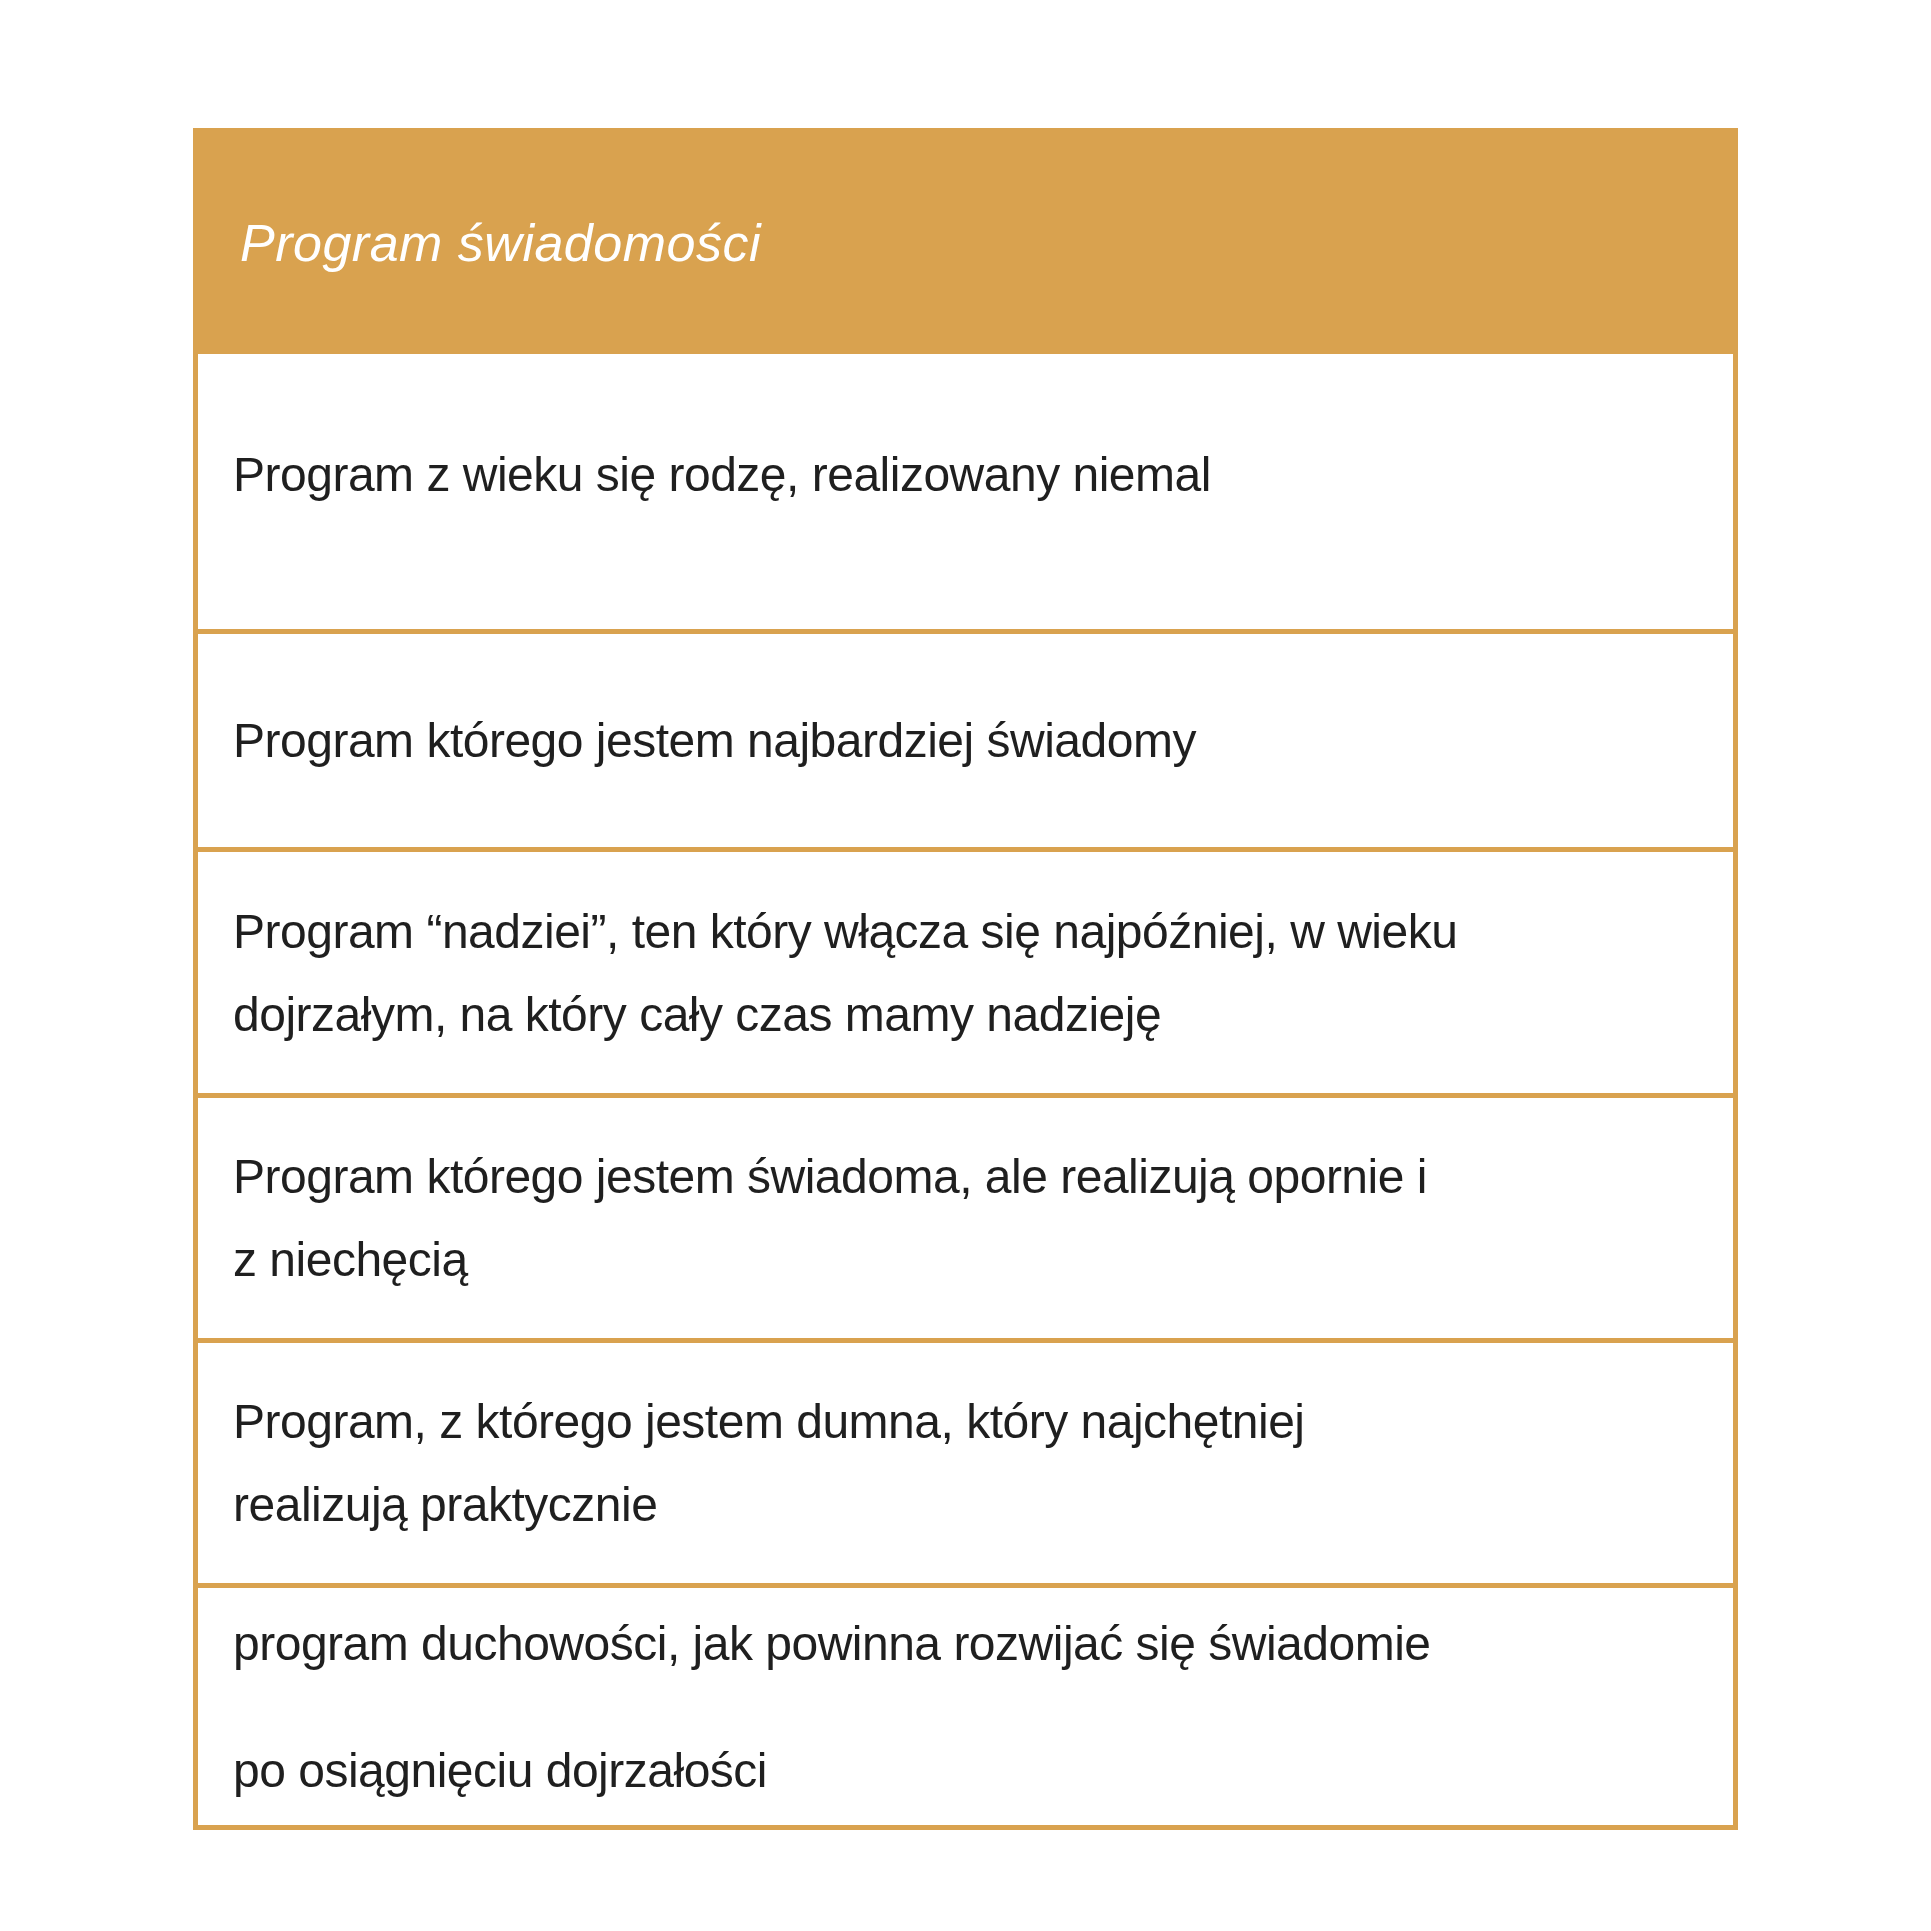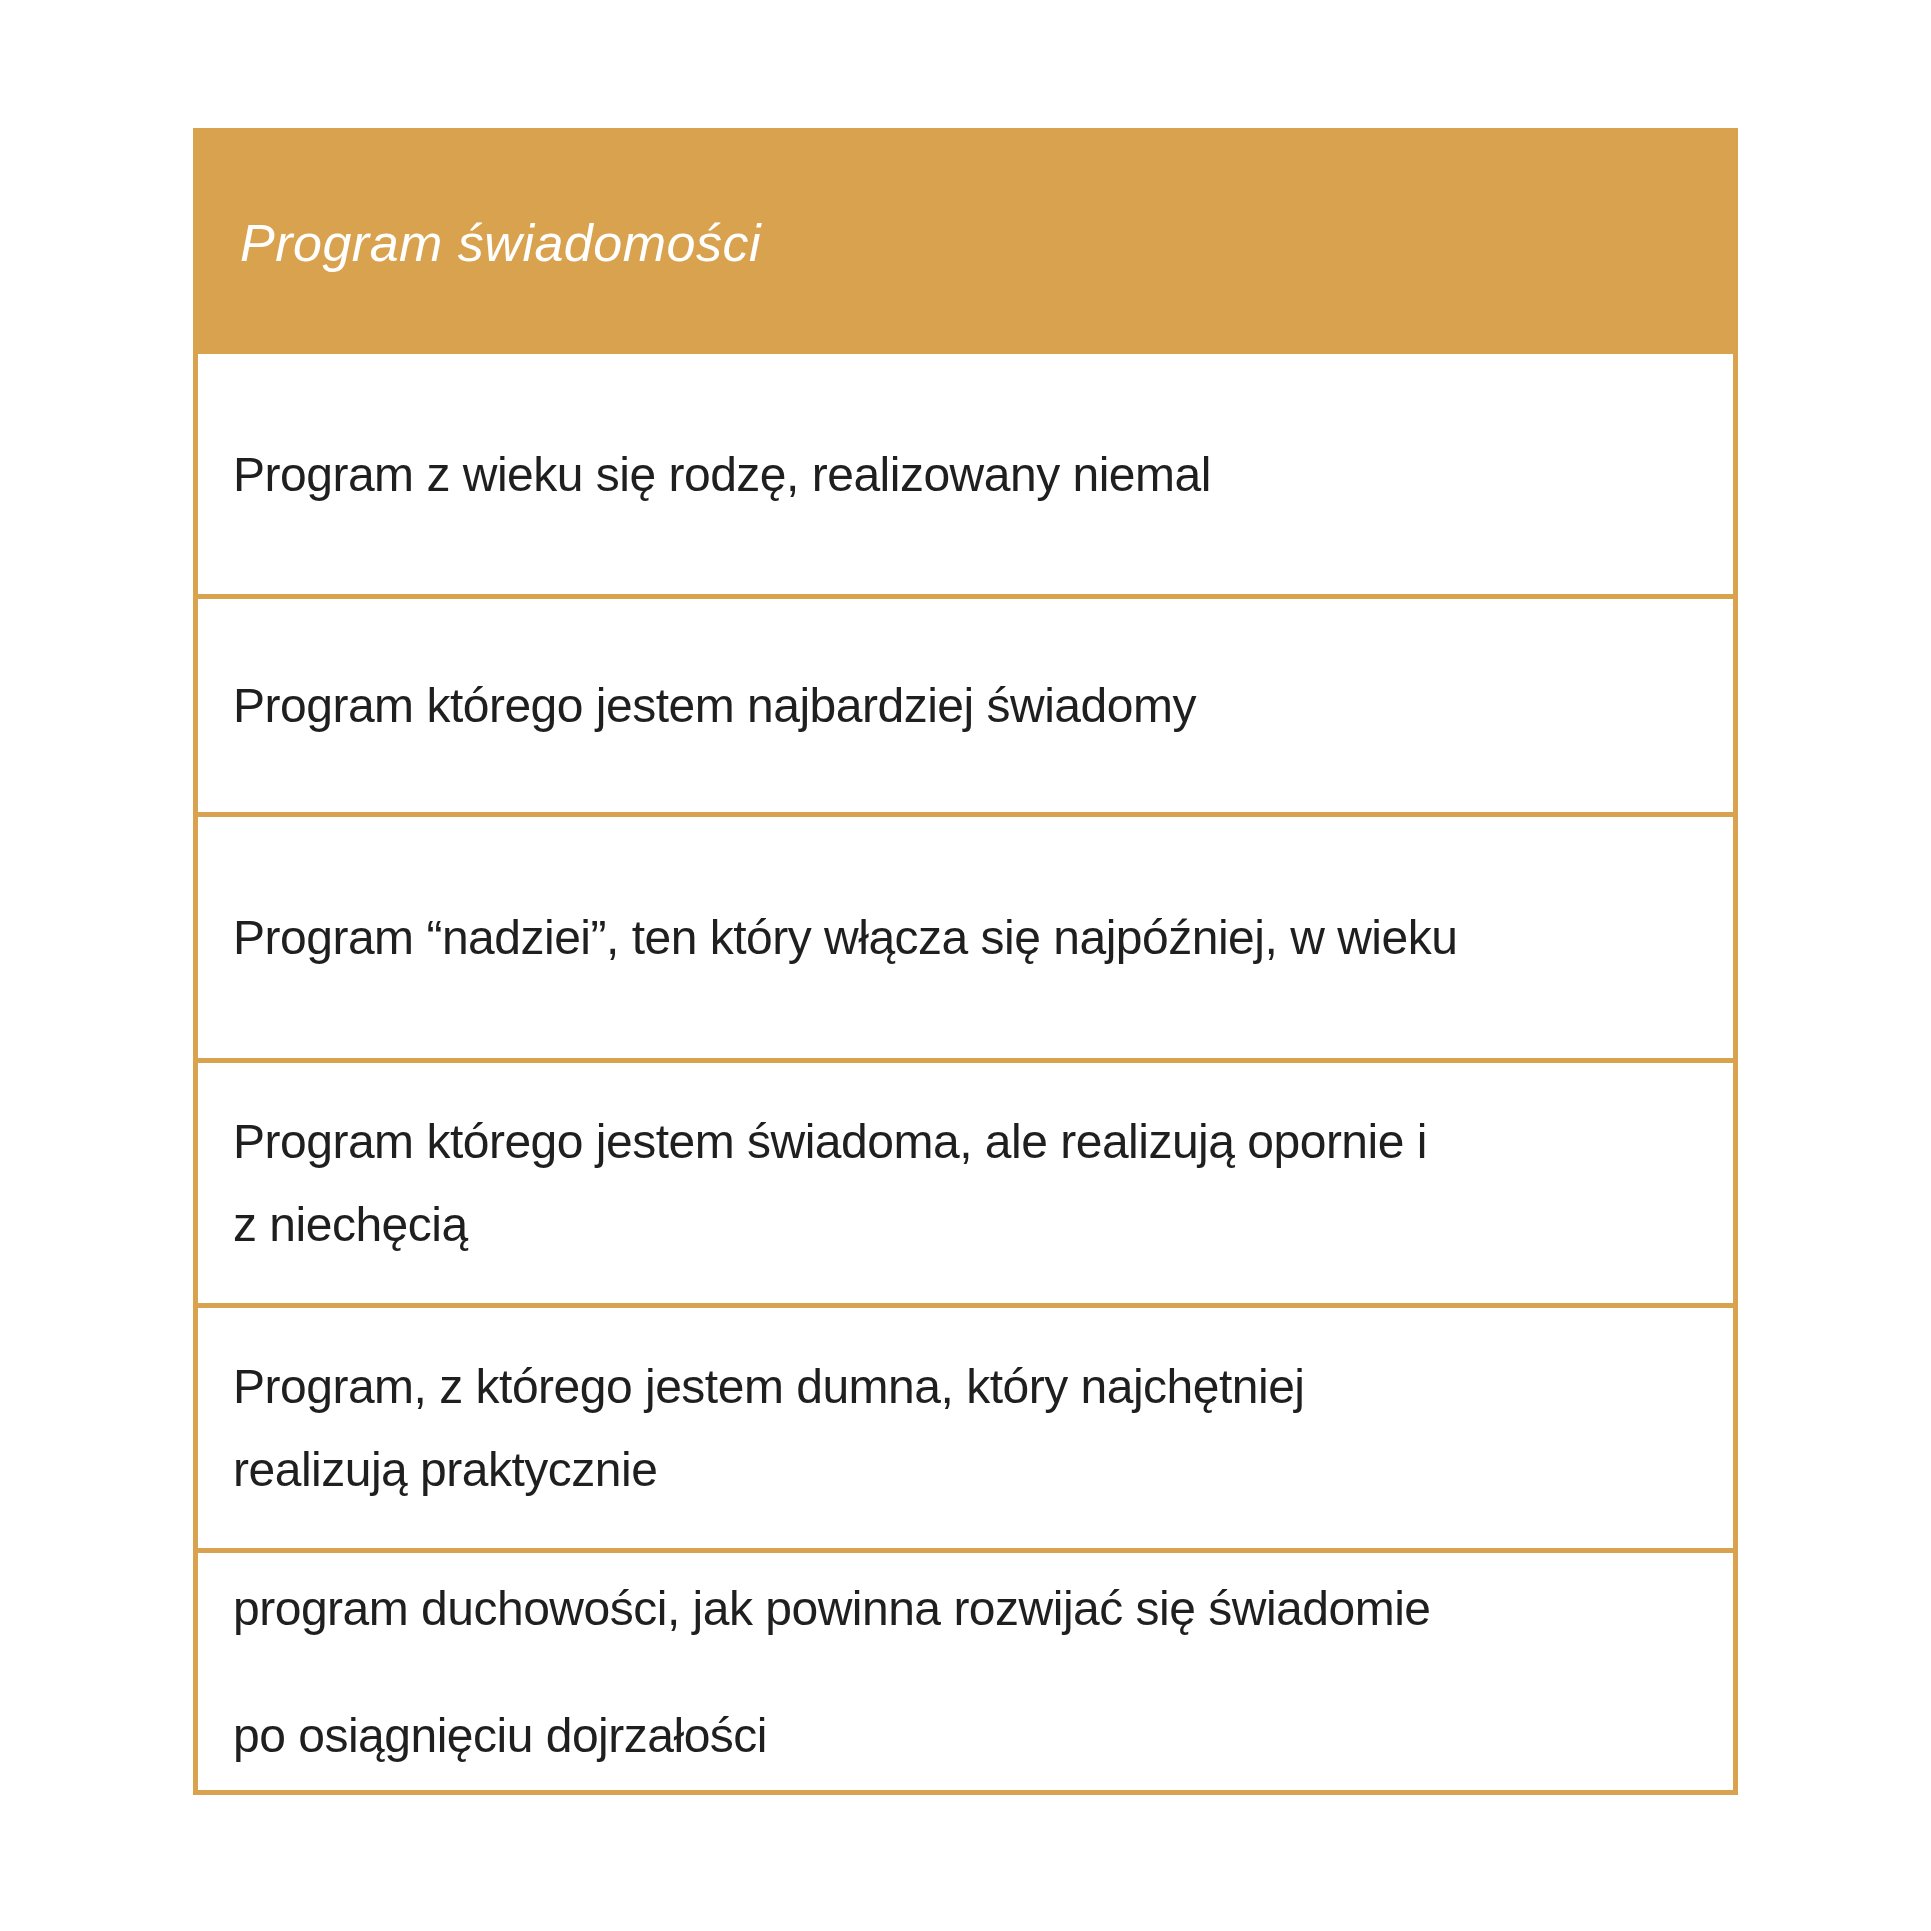--- a/index.html
+++ b/index.html
@@ -44,21 +44,21 @@
     background: #ffffff;
     display: flex;
     flex-direction: column;
     justify-content: center;
     padding: 0 35px;
   }
   .rows .row + .row {
     border-top: 5.8px solid #D9A24F;
   }
   .rows .row:nth-child(1) { min-height: 240px; }
-  .rows .row:nth-child(2) { min-height: 218px; }
+  .rows .row:nth-child(2) { min-height: 218px; margin-top: 35px; }
   .rows .row:nth-child(3) { min-height: 246px; }
   .rows .row:nth-child(4) { min-height: 245px; }
   .rows .row:nth-child(5) { min-height: 245px; }
   .rows .row:nth-child(6) { min-height: 242px; gap: 44px; }
   .row .line {
     color: #1F1F1F;
     font-size: 48px;
     line-height: 83px;
     letter-spacing: -0.5px;
     font-weight: 400;
@@ -80,20 +80,21 @@
       <div class="row">
         <div class="line">Program z wieku się rodzę, realizowany niemal</div>
       </div>
 
       <div class="row">
         <div class="line">Program którego jestem najbardziej świadomy</div>
       </div>
 
       <div class="row">
         <div class="line">Program “nadziei”, ten który włącza się najpóźniej, w wieku</div>
+        <div class="line">dojrzałym, na który cały czas mamy nadzieję</div>
       </div>
 
       <div class="row">
         <div class="line">Program którego jestem świadoma, ale realizują opornie i</div>
         <div class="line">z niechęcią</div>
       </div>
 
       <div class="row">
         <div class="line">Program, z którego jestem dumna, który najchętniej</div>
         <div class="line">realizują praktycznie</div>

